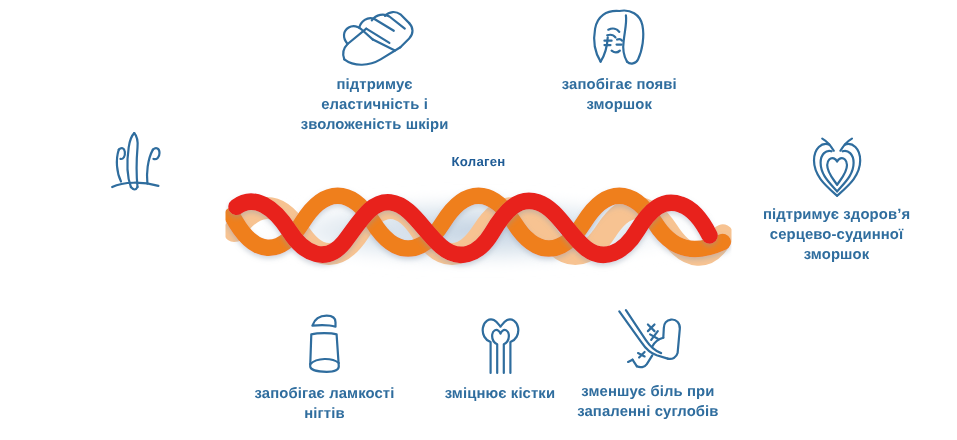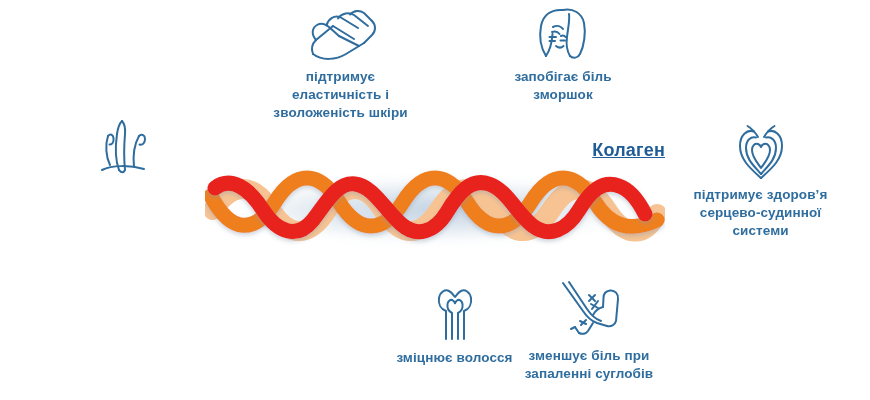--- a/index.html
+++ b/index.html
@@ -54,26 +54,25 @@
     left: 205px;
     top: 140px;
     width: 460px;
     height: 115px;
   }
   #helix-title {
     position: absolute;
     left: 0;
     top: 0;
     width: 100%;
-    text-align: right;
-    font-size: 18px;
+    text-align: center;
+    font-size: 12px;
     font-weight: bold;
     color: #1f5c96;
     letter-spacing: 0.2px;
-    text-decoration: underline;
   }
   #helix-svg {
     position: absolute;
     left: 0;
     top: 22px;
     display: block;
   }
 </style>
 </head>
 <body>
@@ -108,21 +107,21 @@
         <path d="M19 50 C 23 44, 25 36, 25.5 28"></path>
         <path d="M26 21 C 30 19, 34 20, 36 23"></path>
         <path d="M25 26 C 28.5 25, 31 26, 32.5 28"></path>
         <path d="M22.5 31 L 29 31"></path>
         <path d="M22.5 35 L 28 35"></path>
         <path d="M34 30 C 36 29, 37.5 29.5, 38.5 31"></path>
         <path d="M33.5 34.5 L 38 34.5"></path>
         <path d="M29 40 C 31.5 42, 34.5 42, 36.5 40"></path>
       </svg>
     </span>
-    <span class="caption">запобігає біль
+    <span class="caption">запобігає появі
 зморшок</span>
   </div>
 
   <div class="benefit" id="b-hair">
     <span class="icon-wrap">
       <svg width="72" height="60" viewBox="0 0 72 60" fill="none" stroke="#2f6d9e" stroke-width="2" stroke-linecap="round" stroke-linejoin="round">
         <path d="M10 52 C 20 47, 38 47, 52 51"></path>
         <path d="M27 52 C 24 44, 23 30, 25 16 C 26 9, 28 5, 30 3"></path>
         <path d="M33 52 C 32 42, 32 28, 33 16 C 33.6 9, 31.8 5, 30 3"></path>
         <path d="M27 52 C 29.5 55, 31.5 55, 33 52"></path>
@@ -141,32 +140,43 @@
         <path d="M36 56 C 29 48, 21 41, 21 30 C 21 22, 26 18, 31 19.5"></path>
         <path d="M36 56 C 43 48, 51 41, 51 30 C 51 22, 46 18, 41 19.5"></path>
         <path d="M36 60 C 26 51, 15 42, 15 28 C 15 17, 22 11, 29 13.5"></path>
         <path d="M36 60 C 46 51, 57 42, 57 28 C 57 17, 50 11, 43 13.5"></path>
         <path d="M33 19 C 30 14, 26 10, 22.5 8"></path>
         <path d="M39 19 C 42 14, 46 10, 49.5 8"></path>
       </svg>
     </span>
     <span class="caption">підтримує здоров’я
 серцево-судинної
-системи</span>
-  </div>
-
+зморшок</span>
+  </div>
+
+  <div class="benefit" id="b-nails">
+    <span class="icon-wrap">
+      <svg width="62" height="60" viewBox="0 0 62 60" fill="none" stroke="#2f6d9e" stroke-width="2" stroke-linecap="round" stroke-linejoin="round">
+        <path d="M20 13 C 22 7, 27 4, 33 4 C 38 4, 41 6, 41 10 L 41 14 C 36 12.5, 26 12.5, 20 13 Z"></path>
+        <path d="M19 21 C 25 19.5, 37 19.5, 42 21 L 44 50 C 44 53, 40 55, 33 55 C 24 55, 18 53, 18 50 Z"></path>
+        <path d="M18 48 C 24 42, 38 42, 44 47"></path>
+      </svg>
+    </span>
+    <span class="caption">запобігає ламкості
+нігтів</span>
+  </div>
 
   <div class="benefit" id="b-bones">
     <span class="icon-wrap">
       <svg width="58" height="60" viewBox="0 0 58 60" fill="none" stroke="#2f6d9e" stroke-width="2" stroke-linecap="round" stroke-linejoin="round">
         <path d="M20 56 L 20 28 C 15 26, 12 21, 13 15 C 14 9, 19 6, 23 8 C 25.5 9.2, 27 11.5, 29 14 C 31 11.5, 32.5 9.2, 35 8 C 39 6, 44 9, 45 15 C 46 21, 43 26, 38 28 L 38 56"></path>
         <path d="M26 56 L 26 30 C 23 28.5, 21 25, 21.5 21 C 22 17.5, 25 16, 27 17.5 C 28 18.2, 28.6 19.2, 29 20.3 C 29.4 19.2, 30 18.2, 31 17.5 C 33 16, 36 17.5, 36.5 21 C 37 25, 35 28.5, 32 30 L 32 56"></path>
       </svg>
     </span>
-    <span class="caption">зміцнює волосся</span>
+    <span class="caption">зміцнює кістки</span>
   </div>
 
   <div class="benefit" id="b-joints">
     <span class="icon-wrap">
       <svg width="80" height="64" viewBox="0 0 80 64" fill="none" stroke="#2f6d9e" stroke-width="2" stroke-linecap="round" stroke-linejoin="round">
         <path d="M14 6 L 34 34 C 38 40, 42 44, 48 46 L 58 49"></path>
         <path d="M20 5 L 38 32 C 42 38, 46 42, 52 44"></path>
         <path d="M58 49 C 62 50, 66 48, 67 44 L 69 22 C 69.5 17, 66 13, 61 13.5 C 57 14, 54.5 17, 54.5 21 L 54 30"></path>
         <path d="M54 30 C 50 31, 46 34, 44 38"></path>
         <path d="M30 56 C 33 57.5, 37 57, 39 54 L 44 46"></path>

